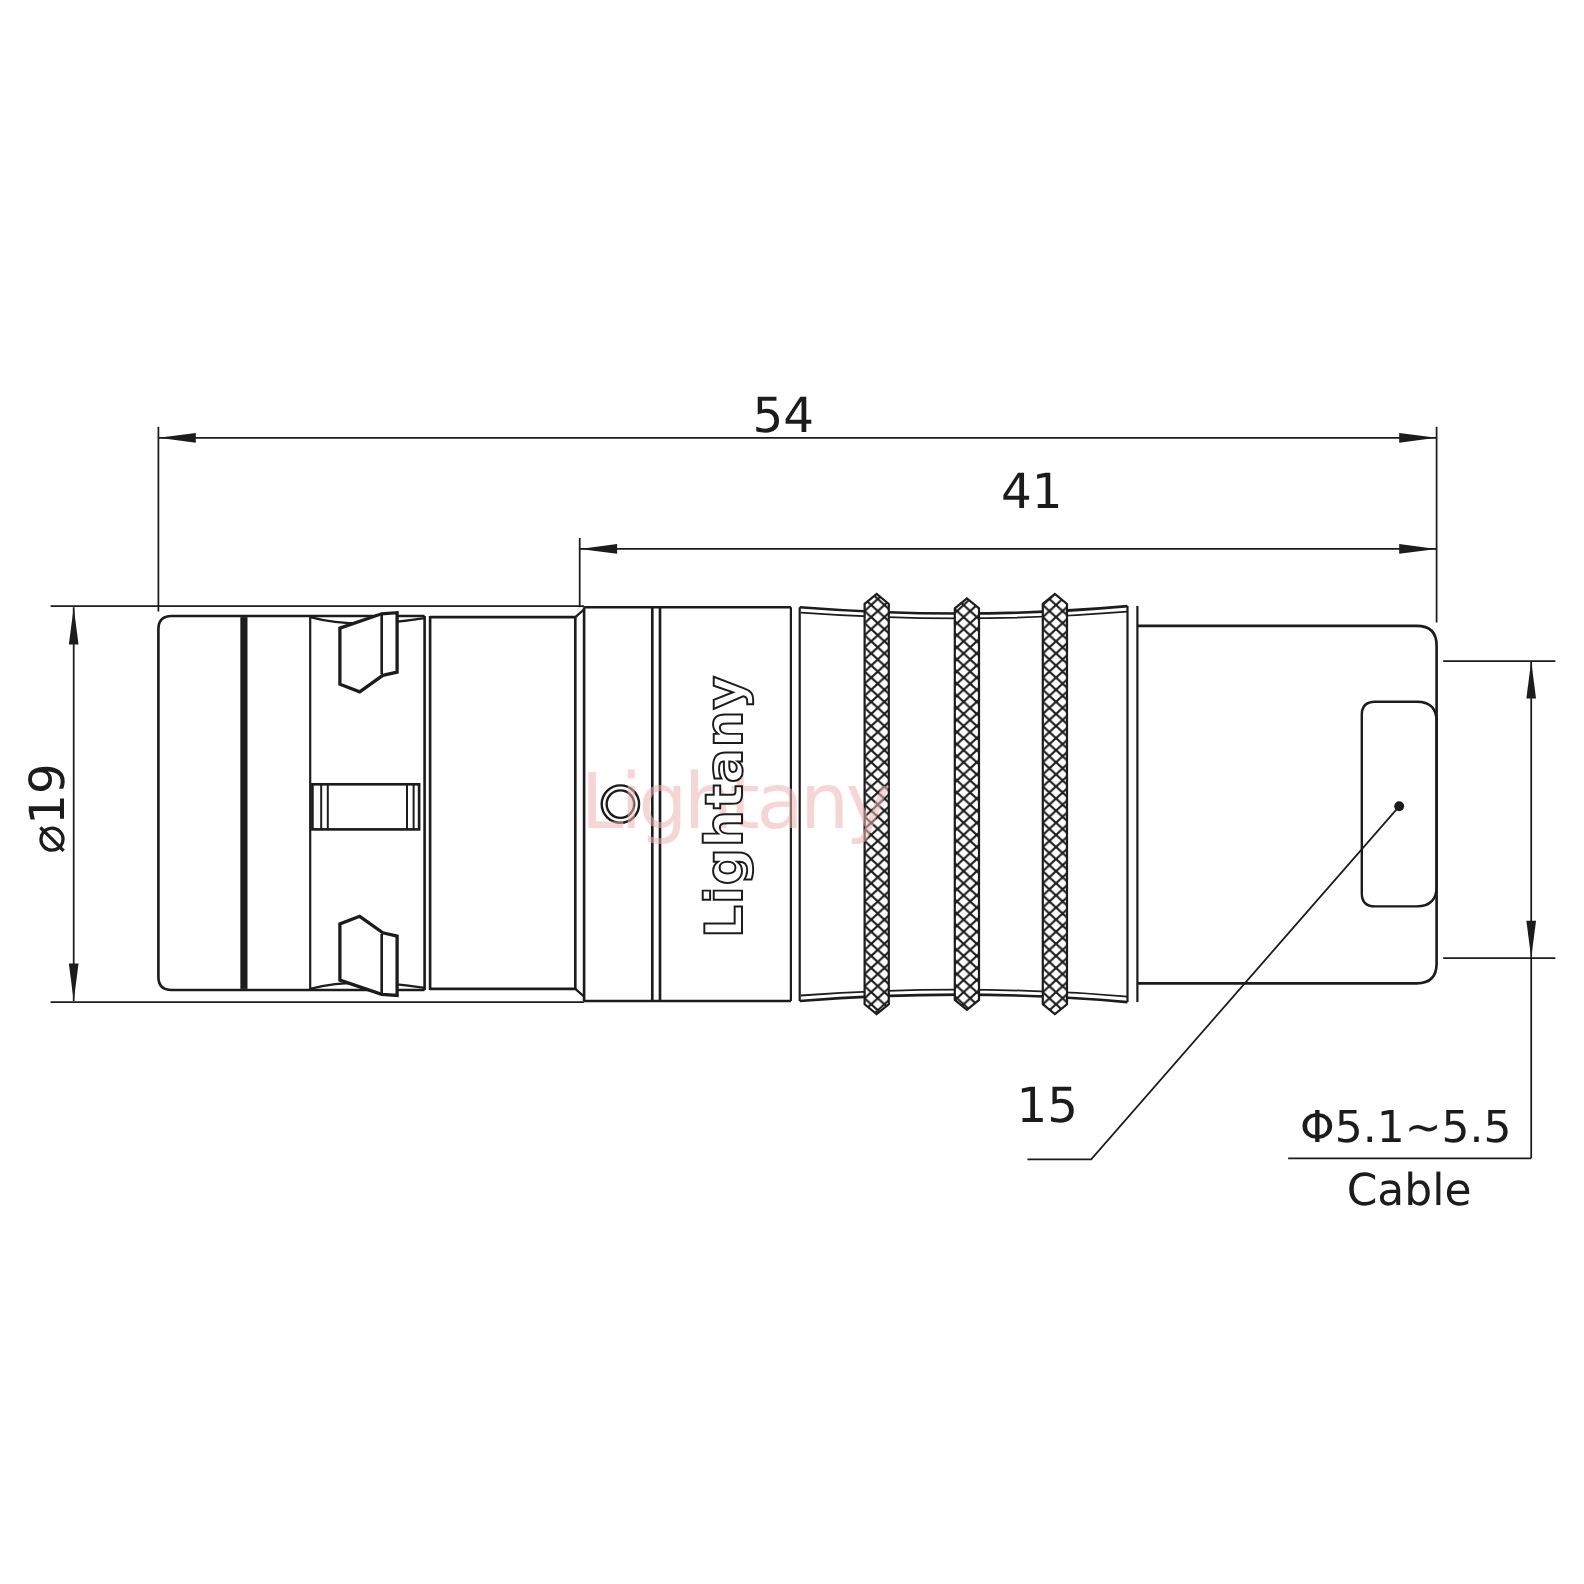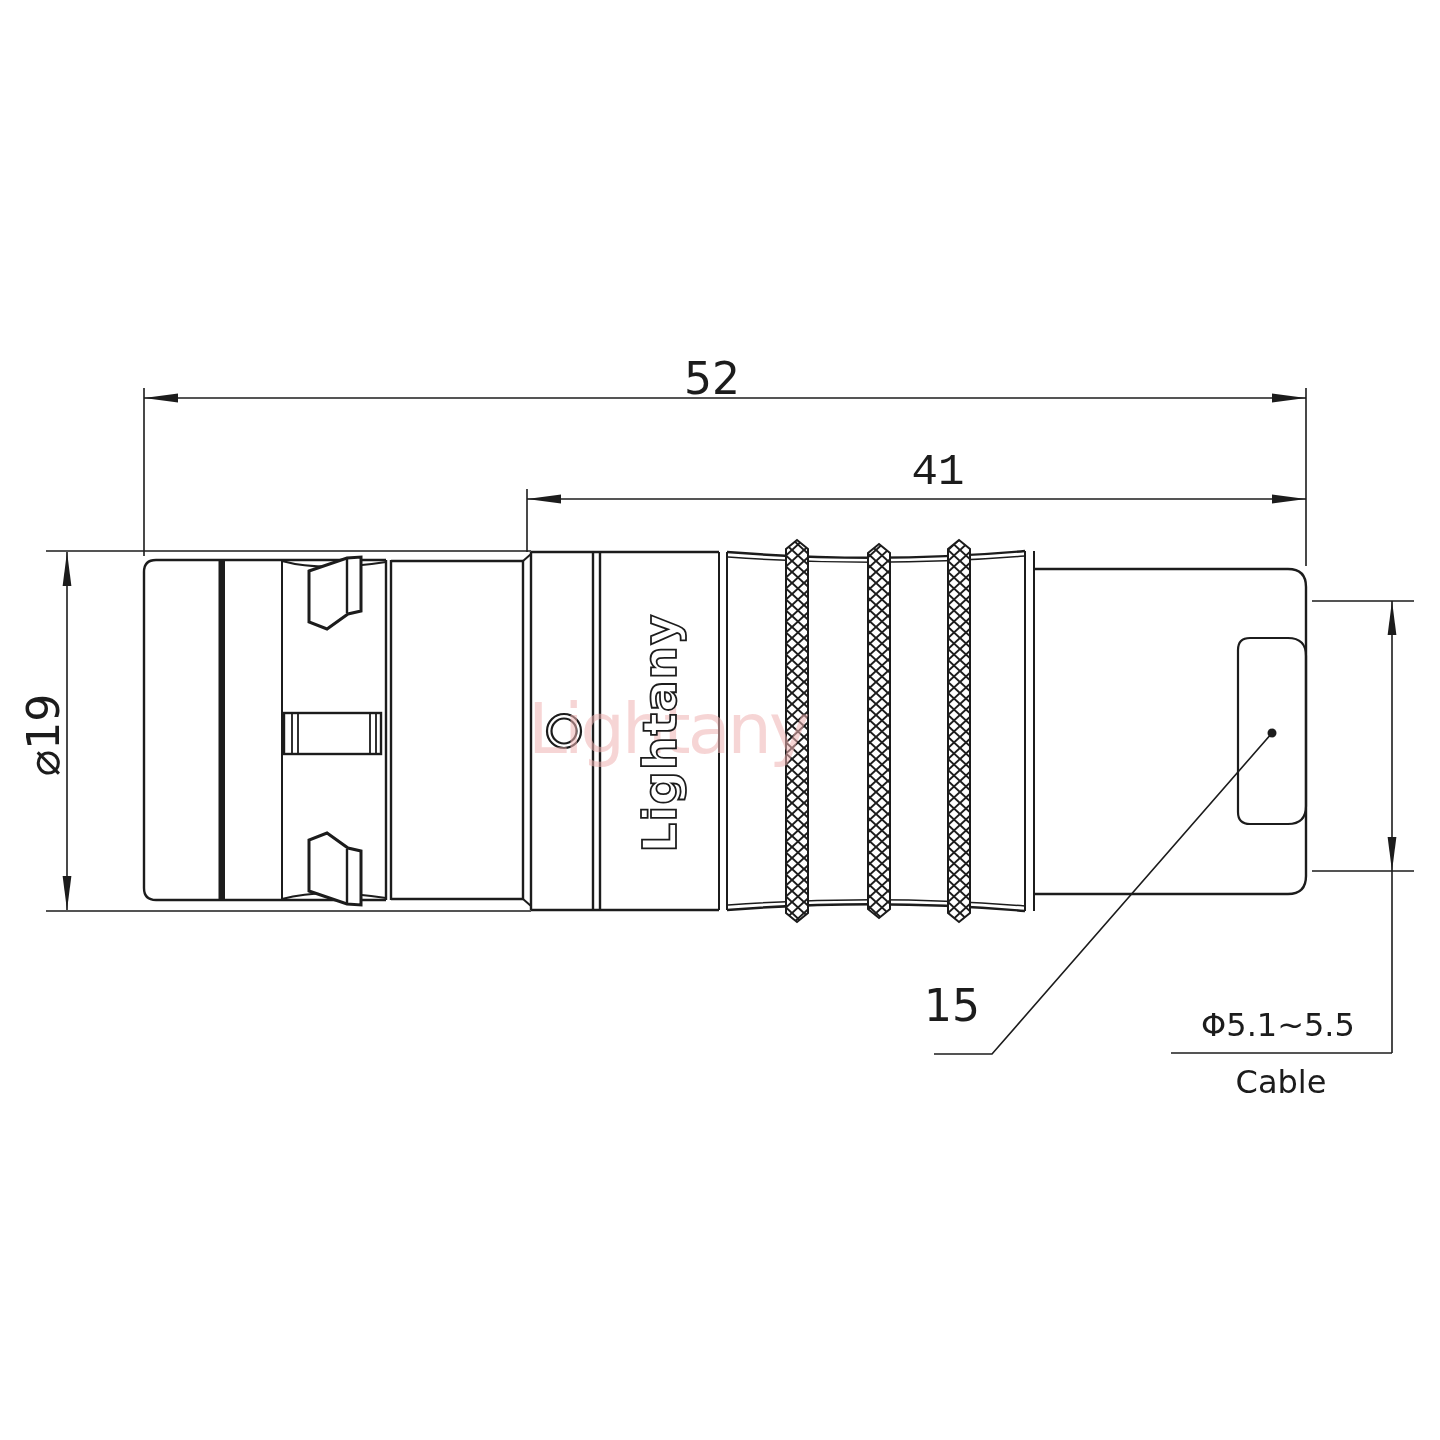--- a/index.html
+++ b/index.html
@@ -5,21 +5,21 @@
   html,body{margin:0;padding:0;background:#ffffff;}
   #canvas{
     position:relative;width:1440px;height:1440px;background:#ffffff;
     font-family:"DejaVu Sans","Liberation Sans",sans-serif;overflow:hidden;
   }
   #drawing-svg{position:absolute;left:0;top:0;}
   .dim-text{
     position:absolute;color:#1c1c1c;font-size:44px;font-weight:400;
     white-space:nowrap;transform:translate(-50%,-50%);line-height:1;
   }
-  .dim-text.small{font-size:32px;}
+  .dim-text.small{font-size:40px;}
   .rot{transform:translate(-50%,-50%) rotate(-90deg);}
   #watermark{
     position:absolute;left:528px;top:694px;font-size:70px;font-weight:500;
     letter-spacing:-3px;color:#f0b4b4;opacity:.55;white-space:nowrap;line-height:1;
   }
   #logo-text{
     position:absolute;left:659px;top:733px;font-size:47px;font-weight:600;
     letter-spacing:1px;color:#ffffff;-webkit-text-stroke:1.8px #1c1c1c;
     white-space:nowrap;line-height:1;
   }
@@ -131,23 +131,23 @@
         <path d="M934,1054 H992 L1272,733"></path>
         <circle cx="1272" cy="733" r="4.5" fill="#1c1c1c" stroke="none"></circle>
       </g>
     </g>
   </svg>
 
   <div id="watermark">Lightany</div>
 
   <div id="logo-text" class="rot" style="transform:translate(-50%,-50%) rotate(-90deg);">Lightany</div>
 
-  <div class="dim-text" style="left:712px;top:379px;">52</div>
+  <div class="dim-text" style="left:712px;top:379px;">54</div>
 
-  <div class="dim-text" style="left:938px;top:472px;font-family:Liberation Mono, monospace;">41</div>
+  <div class="dim-text" style="left:938px;top:448px;">41</div>
 
   <div class="dim-text rot" style="left:44px;top:735px;">⌀19</div>
 
   <div class="dim-text" style="left:952px;top:1006px;">15</div>
 
   <div class="dim-text small" style="left:1278px;top:1025px;">Φ5.1~5.5</div>
 
   <div class="dim-text small" style="left:1281px;top:1082px;text-align:center;">Cable</div>
 
 </div>

